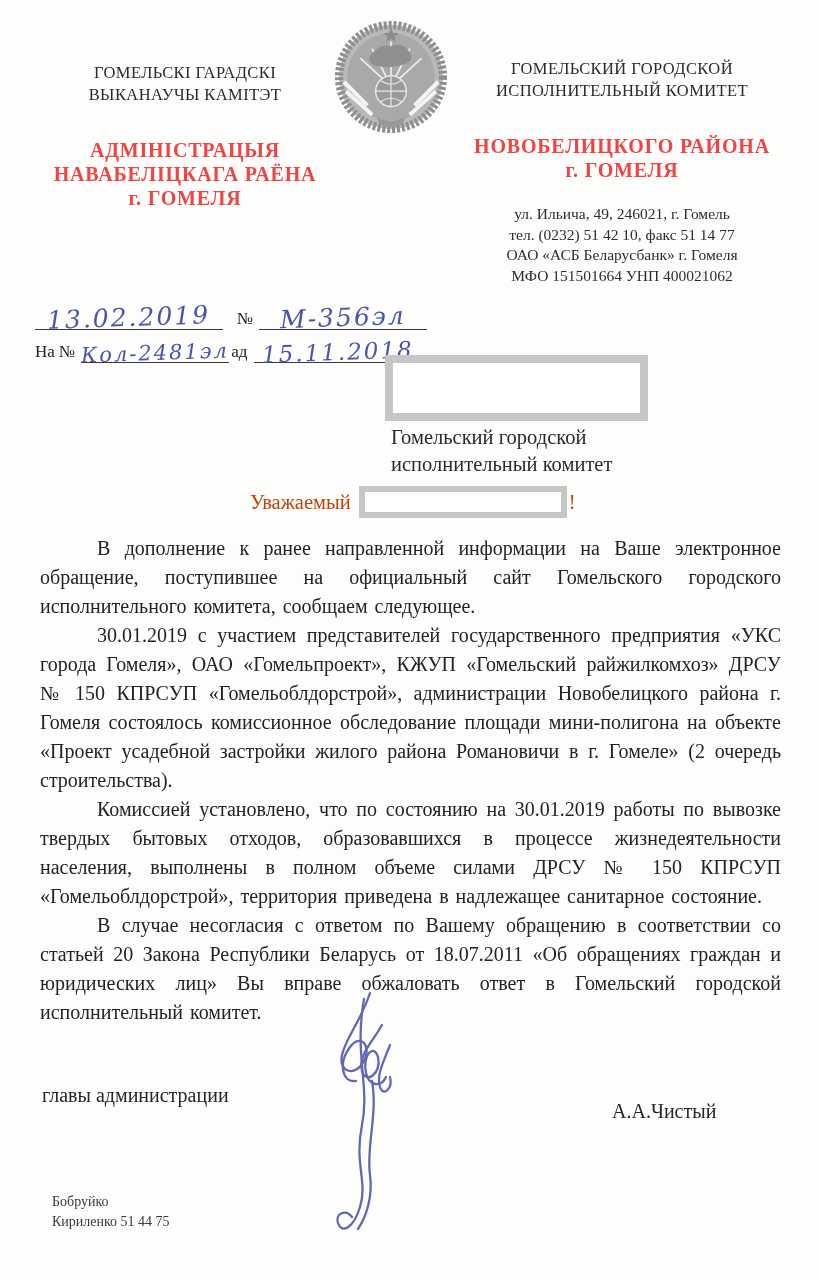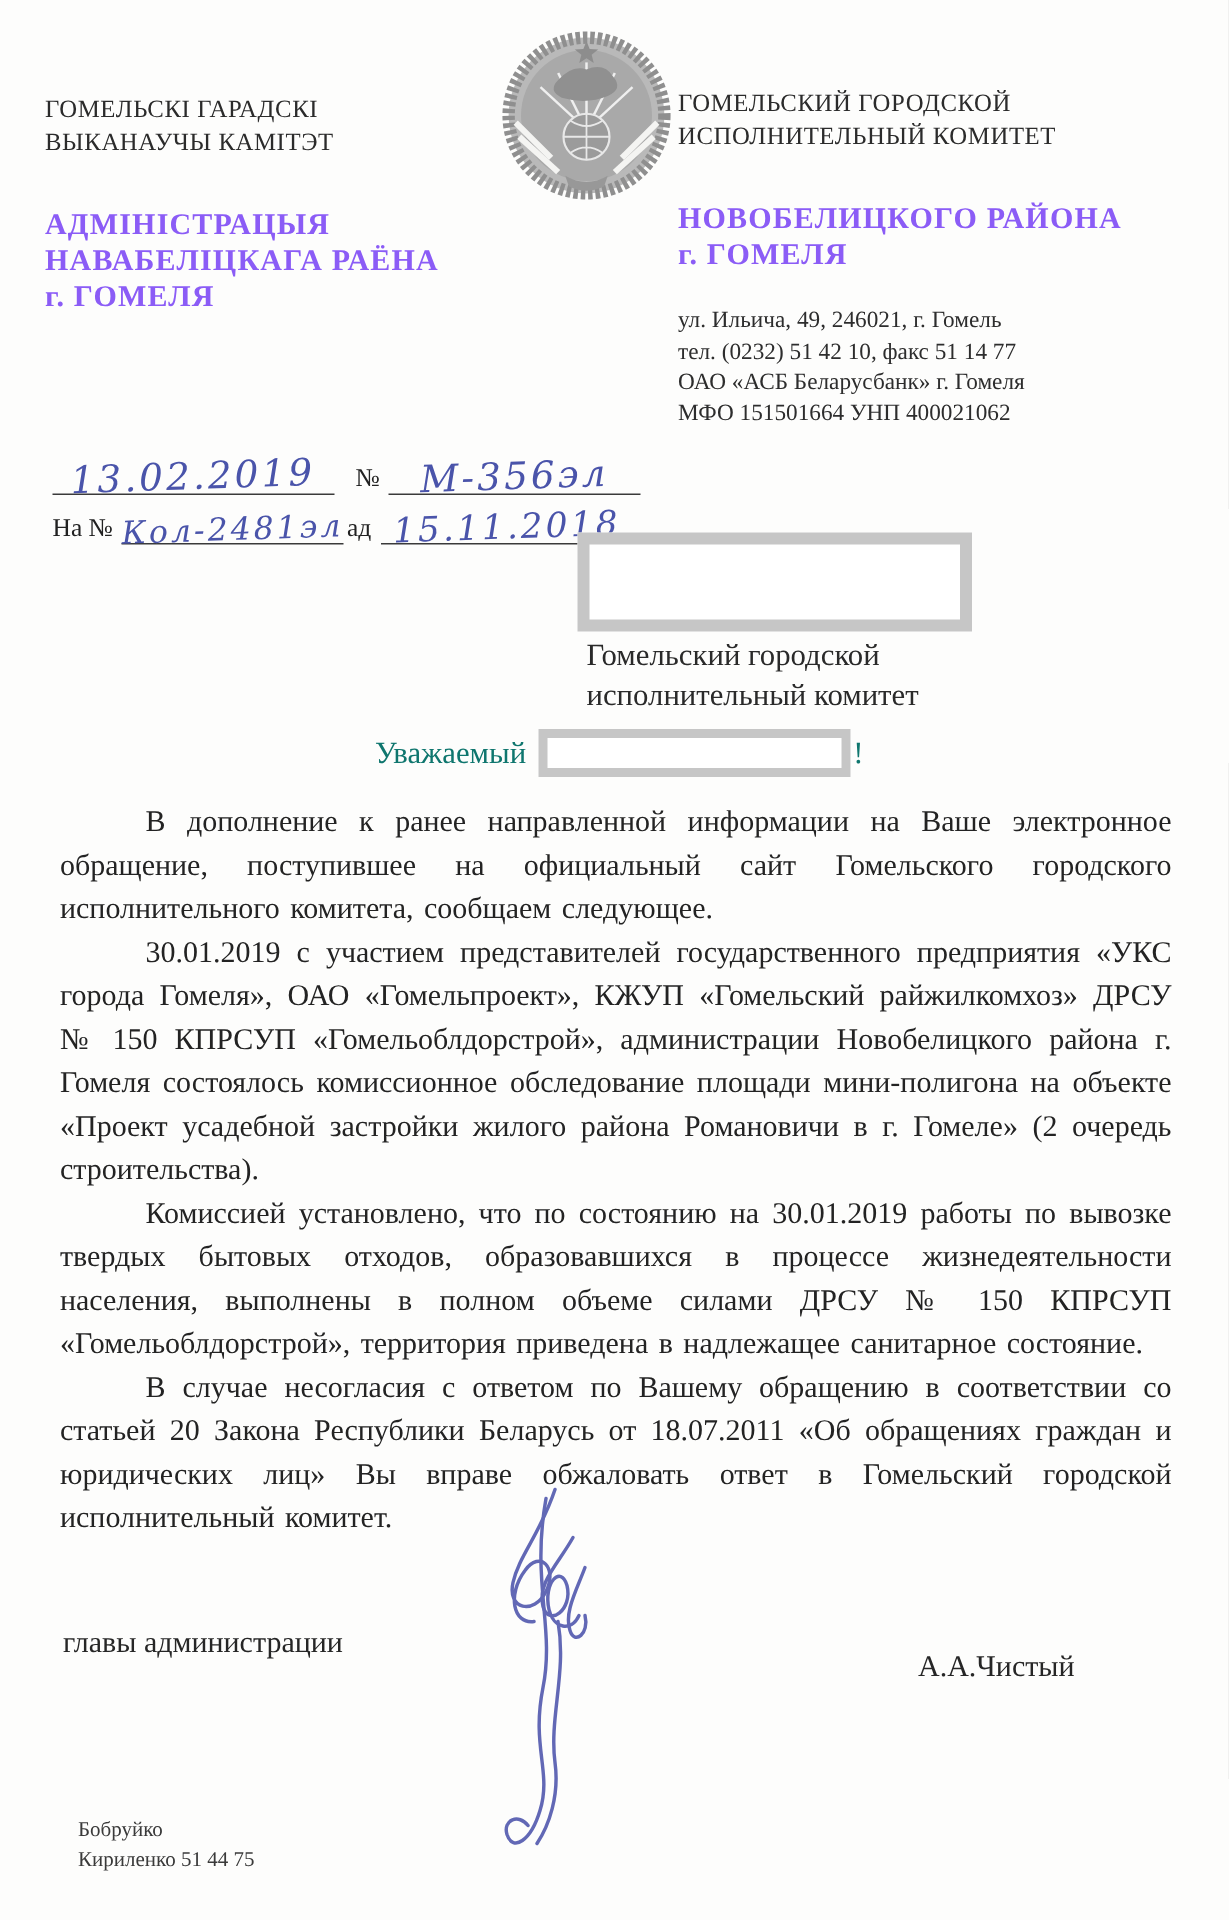--- a/index.html
+++ b/index.html
@@ -7,25 +7,25 @@
     position:relative;
     width:819px;height:1280px;
     margin:0 auto;
     background:#fdfdfc;
     font-family:"Liberation Serif", serif;
     color:#262626;
     overflow:hidden;
   }
   
   .emblem{position:absolute;left:332px;top:18px;width:118px;height:118px;}
-  .lh-col{position:absolute;}
+  .lh-col{position:absolute;text-align:center;}
   .lh-left{left:30px;top:62px;width:310px;}
   .lh-right{left:452px;top:58px;width:340px;}
   .lh-parent{font-size:16.5px;line-height:22px;letter-spacing:.4px;color:#2b2b2b;}
-  .lh-org{font-size:20px;line-height:24px;font-weight:bold;letter-spacing:.8px;margin-top:32px;color:#8b5cf6;}
+  .lh-org{font-size:20px;line-height:24px;font-weight:bold;letter-spacing:.8px;margin-top:32px;color:#ef4444;}
   .lh-addr{margin-top:22px;font-size:15.5px;line-height:20.5px;color:#2d2d2d;}
   
   .ref{position:absolute;left:35px;top:300px;width:420px;font-size:17px;}
   .ref-row{display:flex;align-items:flex-end;margin-bottom:6px;}
   .hand{
     font-family:"DejaVu Serif", serif;
     font-style:italic;
     color:#4a54aa;
     letter-spacing:2px;
     transform:rotate(-2deg);
@@ -40,34 +40,34 @@
     background:#ffffff;border:8px solid #c6c6c6;
   }
   .redact2{
     display:inline-block;vertical-align:middle;
     width:196px;height:20px;background:#ffffff;border:6px solid #c6c6c6;
     margin:0 2px 4px 8px;
   }
   
   .addressee{position:absolute;left:391px;top:424px;font-size:20.5px;line-height:27px;color:#2a2a2a;}
   
-  .salutation{position:absolute;left:250px;top:486px;font-size:20.5px;color:#0f766e;white-space:nowrap;}
+  .salutation{position:absolute;left:250px;top:486px;font-size:20.5px;color:#c2410c;white-space:nowrap;}
   
   .body-text{position:absolute;left:40px;top:534px;width:741px;}
   .body-text p{
     margin:0;text-indent:57px;text-align:justify;
     font-size:20px;line-height:29px;color:#232323;
     word-spacing:2px;
   }
   
   .sign-position{position:absolute;left:42px;top:1082px;font-size:20px;line-height:27px;color:#262626;}
   .sign-name{position:absolute;left:612px;top:1100px;font-size:20px;color:#262626;}
   .signature{position:absolute;left:298px;top:985px;width:140px;height:270px;}
   
-  .executor{position:absolute;left:52px;top:1192px;font-size:14px;line-height:20px;color:#3a3a3a;margin-top:19px;}
+  .executor{position:absolute;left:52px;top:1192px;font-size:14px;line-height:20px;color:#3a3a3a;}
 </style>
 </head>
 <body>
 
 <div class="page">
 
   <div class="emblem">
     <svg viewBox="0 0 100 100" width="118" height="118" xmlns="http://www.w3.org/2000/svg">
       <circle cx="50" cy="50" r="44" fill="#b9b9b9"></circle>
       <circle cx="50" cy="50" r="44" fill="none" stroke="#8f8f8f" stroke-width="7" stroke-dasharray="2.5 1.6"></circle>

